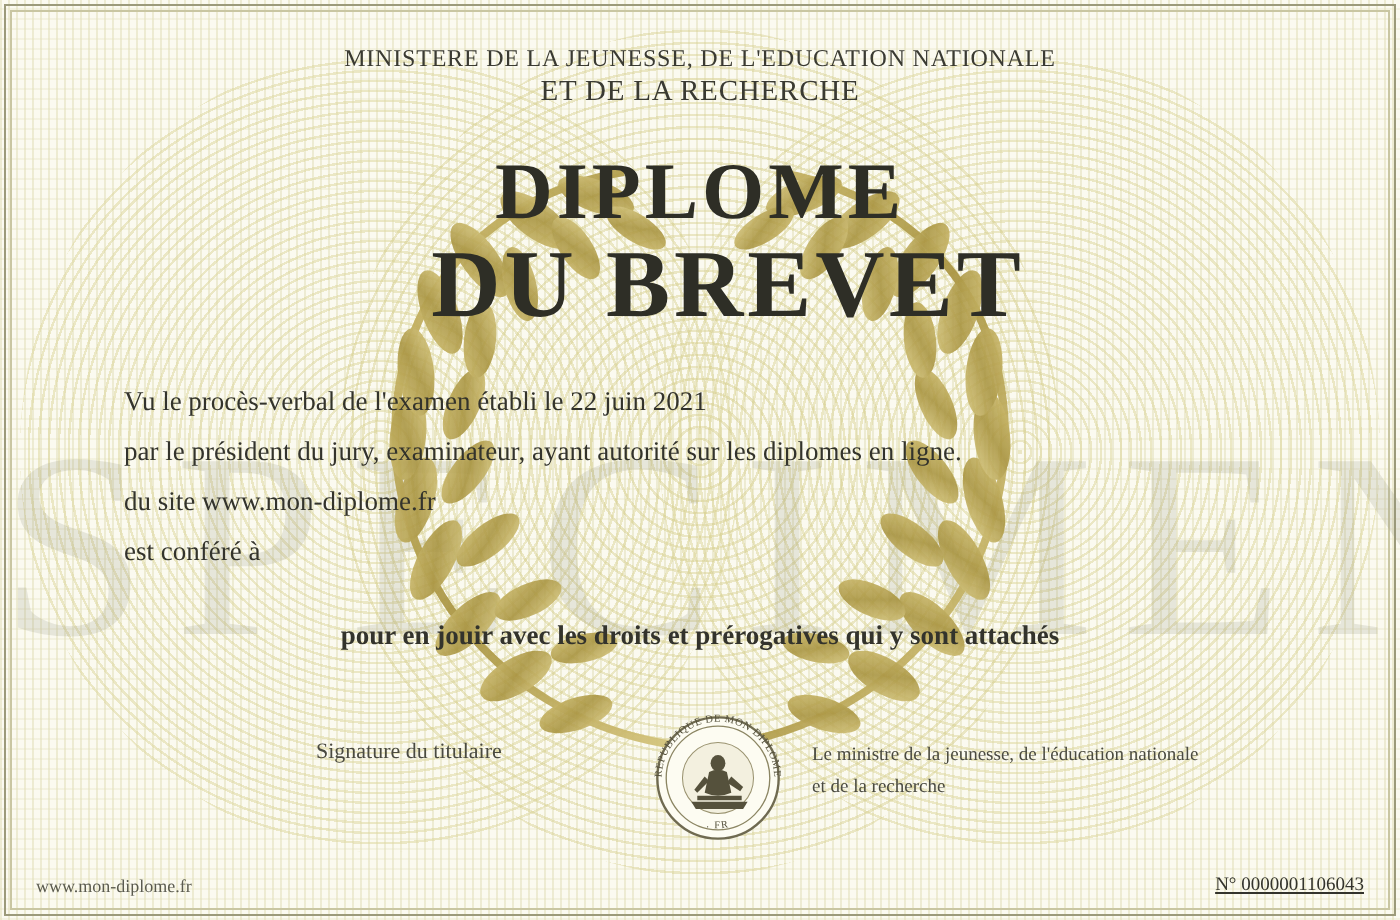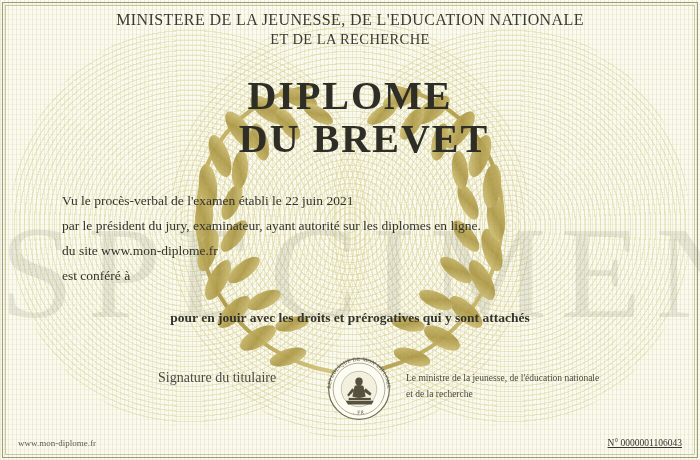--- a/index.html
+++ b/index.html
@@ -93,24 +93,25 @@
 
   
   .header {
     position: absolute;
     left: 0; right: 0;
     top: 10px;
     text-align: center;
     line-height: 1.25;
   }
   .header .l1 {
-    font-size: 16px;
+    font-size: 12px;
     letter-spacing: 0.4px;
     font-variant: small-caps;
     text-transform: uppercase;
+    margin-top: 12px;
   }
   .header .l2 {
     font-size: 14.5px;
     letter-spacing: 0.4px;
     text-transform: uppercase;
   }
 
   
   .title {
     position: absolute;
@@ -118,21 +119,21 @@
     top: 72px;
     text-align: center;
     color: #2e2e26;
     font-weight: bold;
   }
   .title .t1 {
     font-size: 40px;
     letter-spacing: 2px;
   }
   .title .t2 {
-    font-size: 40px;
+    font-size: 48px;
     letter-spacing: 2px;
     margin-top: -4px;
     padding-left: 28px;
   }
 
   
   .body-block {
     position: absolute;
     left: 62px;
     top: 188px;
@@ -151,21 +152,21 @@
     font-size: 13.5px;
     color: #33332c;
     font-weight: bold;
   }
 
   
   .sig-left {
     position: absolute;
     left: 158px;
     top: 370px;
-    font-size: 14px;
+    font-size: 11px;
     color: #4a4a40;
   }
   .sig-right {
     position: absolute;
     left: 406px;
     top: 370px;
     font-size: 9.5px;
     line-height: 16px;
     color: #4a4a40;
   }

